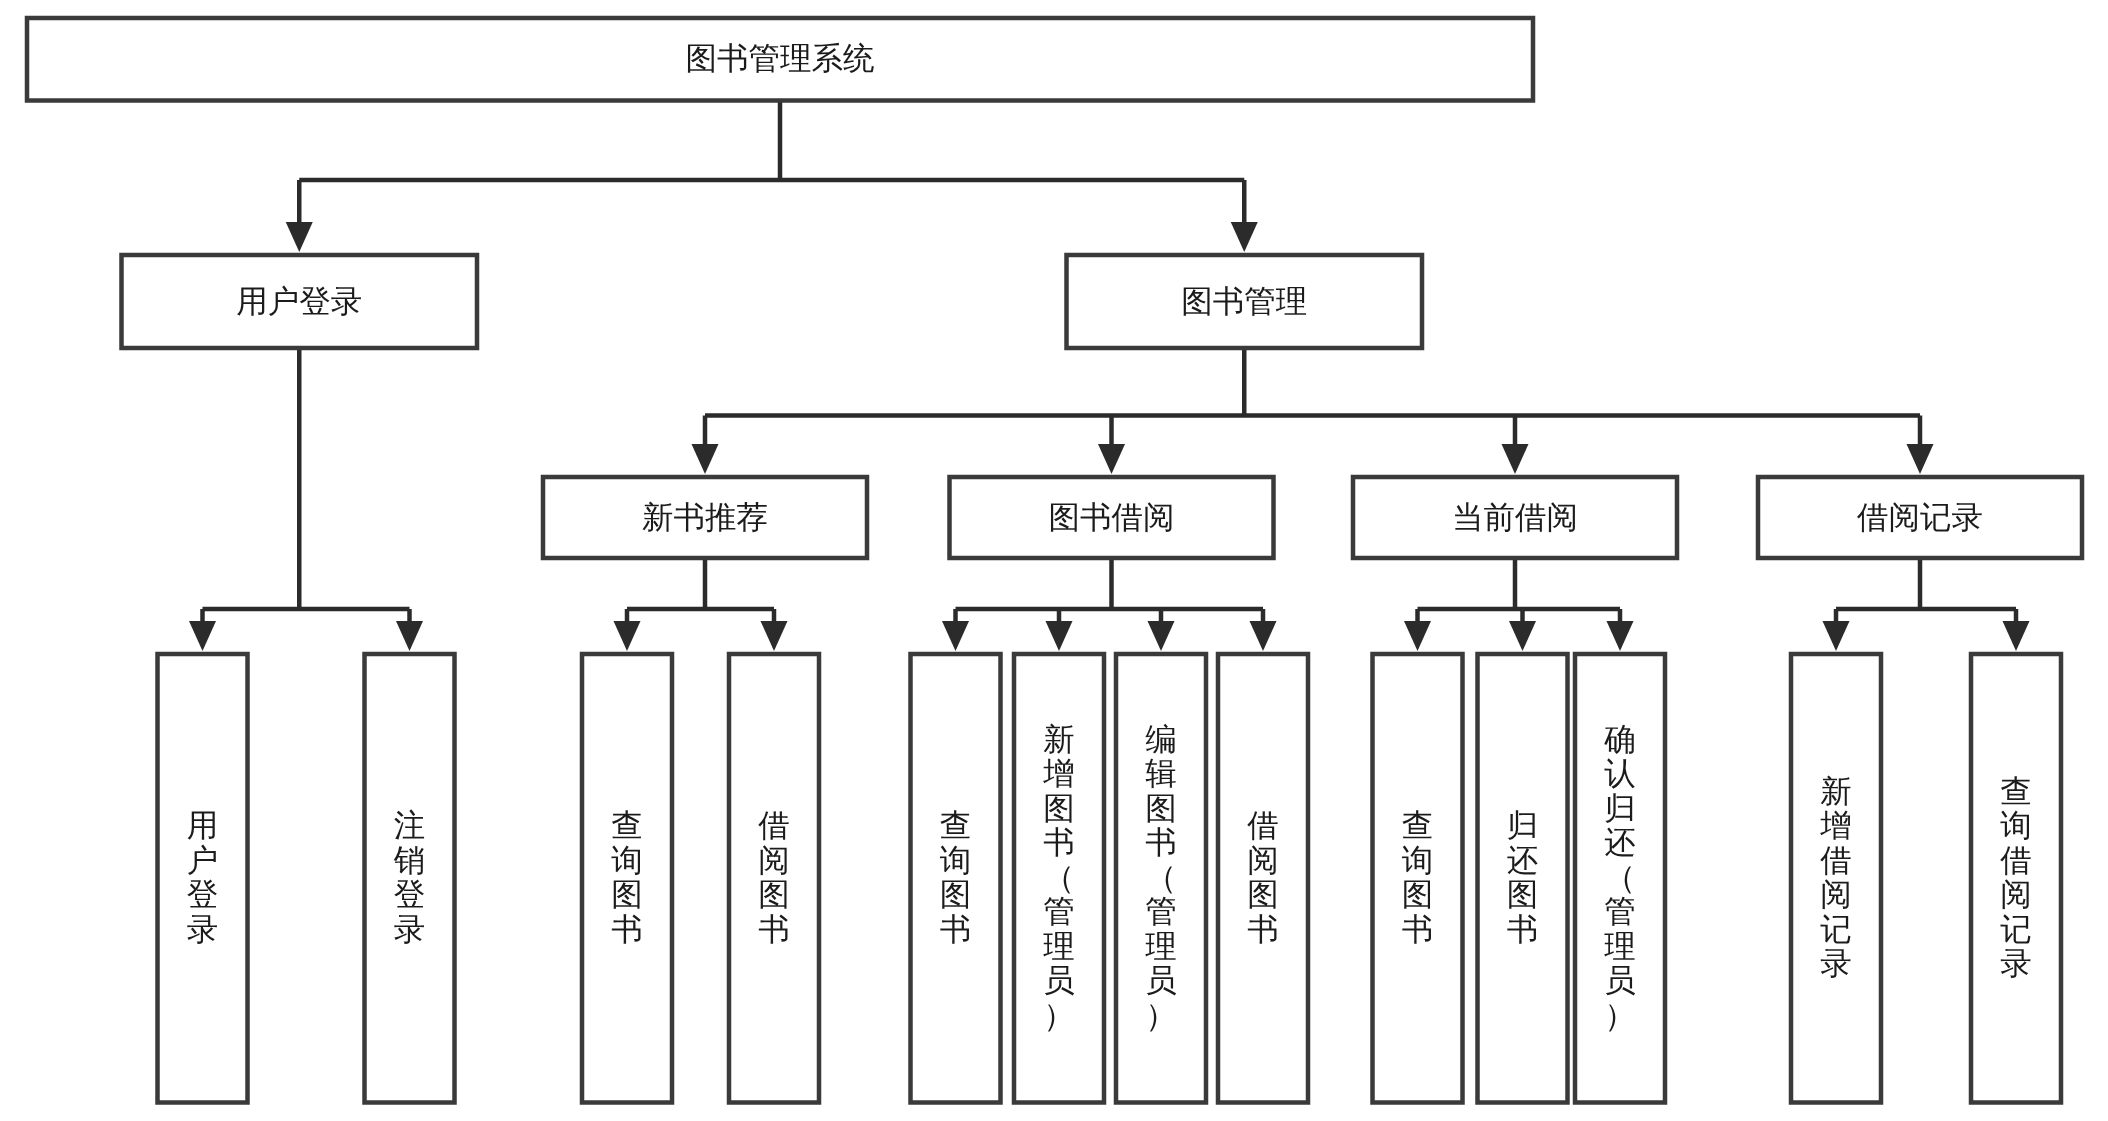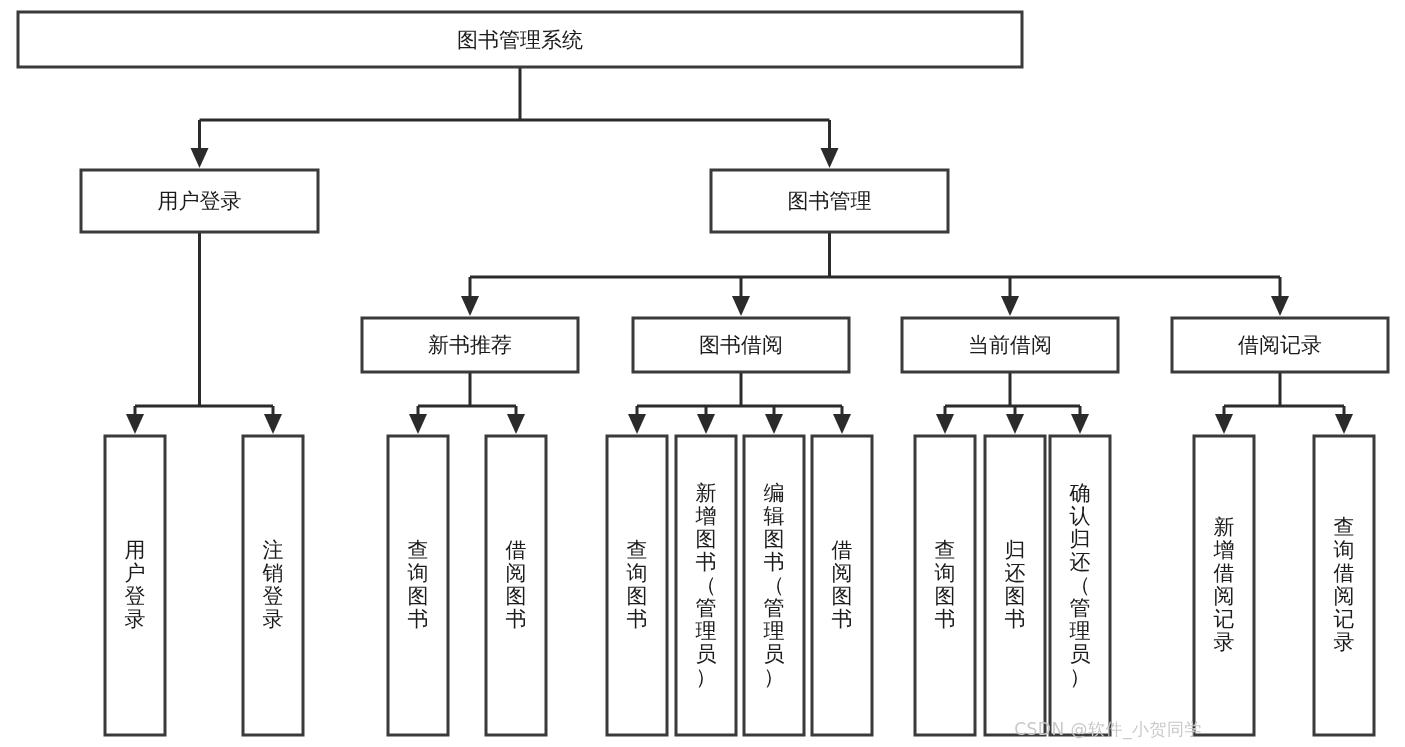--- a/index.html
+++ b/index.html
@@ -203,14 +203,13 @@
         <g>
           <rect x="1194" y="436" width="60" height="299" class="node-rect"></rect>
           <text x="1224" class="node-label-v"><tspan x="1224" y="534.4">新</tspan><tspan x="1224" y="557.4">增</tspan><tspan x="1224" y="580.4">借</tspan><tspan x="1224" y="603.4">阅</tspan><tspan x="1224" y="626.4">记</tspan><tspan x="1224" y="649.4">录</tspan></text>
         </g>
         <g>
           <rect x="1314" y="436" width="60" height="299" class="node-rect"></rect>
           <text x="1344" class="node-label-v"><tspan x="1344" y="534.4">查</tspan><tspan x="1344" y="557.4">询</tspan><tspan x="1344" y="580.4">借</tspan><tspan x="1344" y="603.4">阅</tspan><tspan x="1344" y="626.4">记</tspan><tspan x="1344" y="649.4">录</tspan></text>
         </g>
       </g>
   </svg>
-  <div class="watermark">CSDN @软件_小贺同学</div>
 </div>
 
 </body></html>

